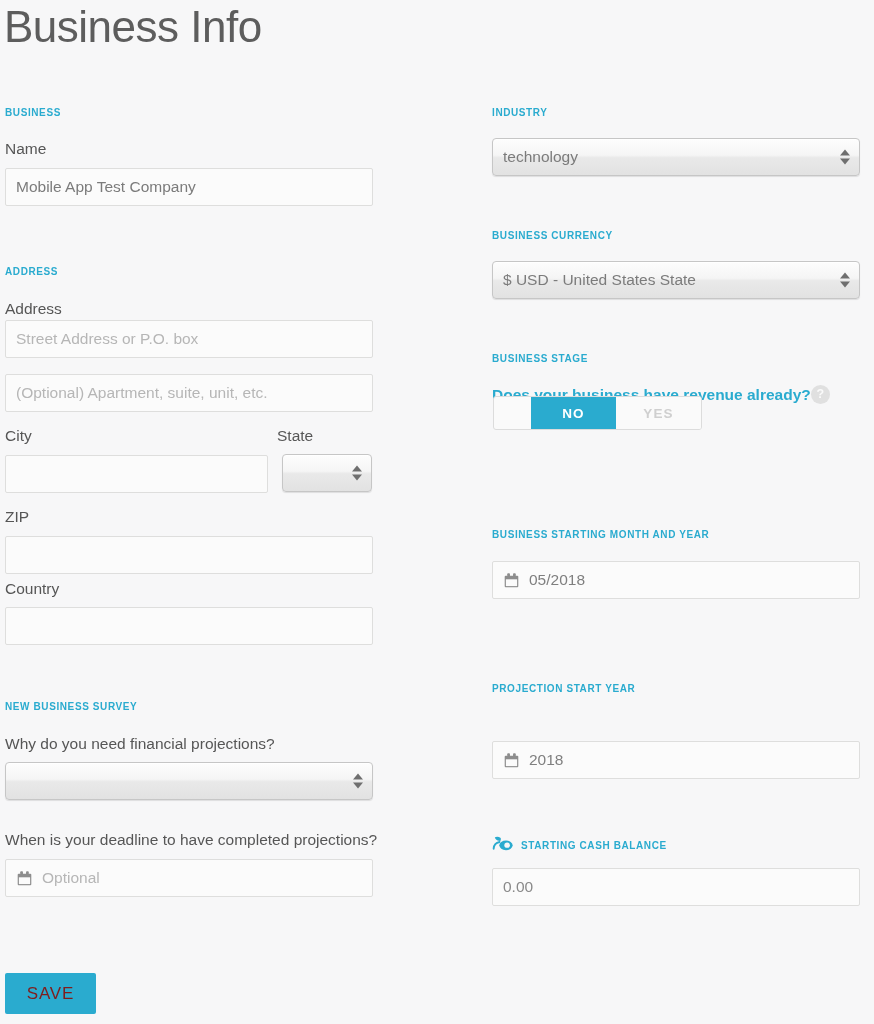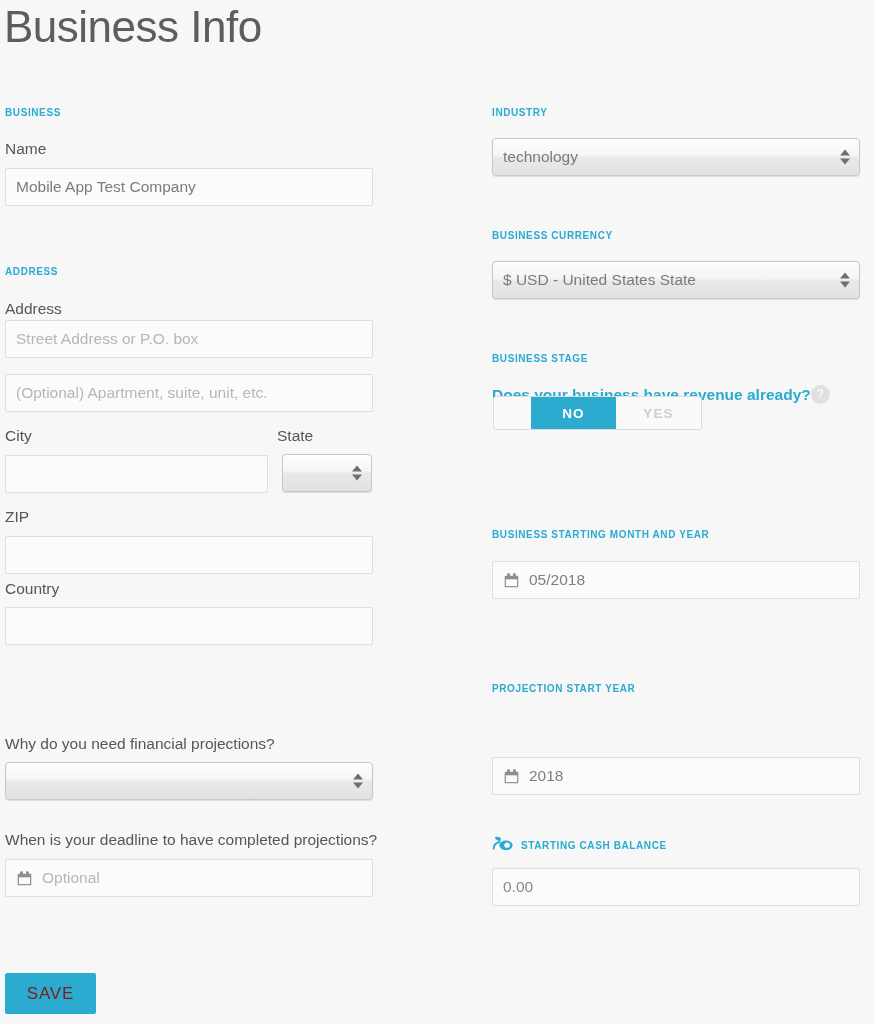--- a/index.html
+++ b/index.html
@@ -235,20 +235,23 @@
   <div class="abs" style="left:5px; top:508px;">
     <span class="field-label">ZIP</span>
   </div>
   <input class="txt abs" style="left: 5px; top: 536px;" type="text" value="">
 
   <div class="abs" style="left:5px; top:580px;">
     <span class="field-label">Country</span>
   </div>
   <input class="txt abs" style="left: 5px; top: 607px;" type="text" value="">
 
+  <div class="abs" style="left:5px; top:701px;">
+    <span class="section-head">NEW BUSINESS SURVEY</span>
+  </div>
   <div class="abs" style="left:5px; top:735px;">
     <span class="field-label">Why do you need financial projections?</span>
   </div>
   <div class="sel abs" style="left:5px; top:762px;">
     <span></span>
     <span class="spin">
       <span class="tri-up"></span>
         <span class="tri-dn"></span>
     </span>
   </div>
@@ -313,21 +316,21 @@
         <rect x="5" y="1.6" width="3.2" height="4" rx="1" fill="#8d8d8d"></rect>
         <rect x="11.8" y="1.6" width="3.2" height="4" rx="1" fill="#8d8d8d"></rect>
       </svg>
     </span>
     <span class="date-val">05/2018</span>
   </div>
 
   <div class="abs" style="left:492px; top:683px;">
     <span class="section-head">PROJECTION START YEAR</span>
   </div>
-  <div class="date-wrap abs" style="left:492px; top:757px;">
+  <div class="date-wrap abs" style="left:492px; top:741px;">
     <span class="cal-ico">
       <svg width="17" height="17" viewBox="0 0 20 20" aria-hidden="true">
         <rect x="2" y="4.5" width="16" height="13.5" rx="1.2" fill="#8d8d8d"></rect>
         <rect x="3.4" y="8.6" width="13.2" height="8" fill="#fbfbfb"></rect>
         <rect x="5" y="1.6" width="3.2" height="4" rx="1" fill="#8d8d8d"></rect>
         <rect x="11.8" y="1.6" width="3.2" height="4" rx="1" fill="#8d8d8d"></rect>
       </svg>
     </span>
     <span class="date-val">2018</span>
   </div>

